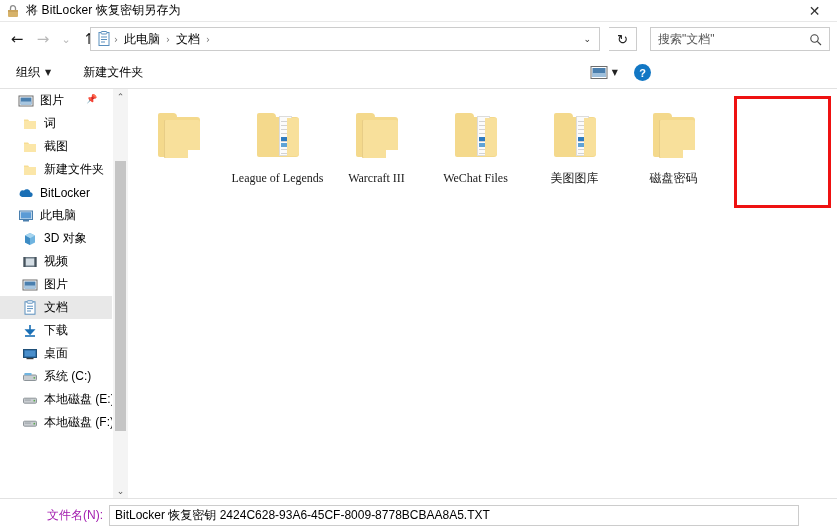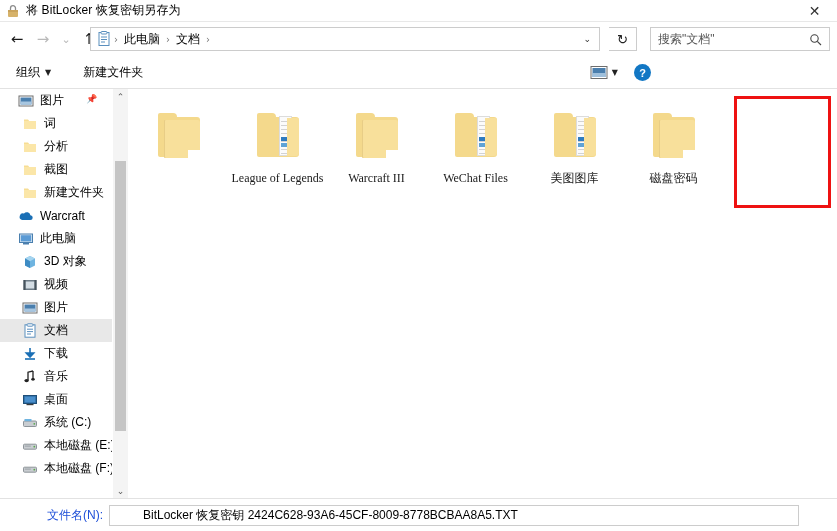--- a/index.html
+++ b/index.html
@@ -298,31 +298,30 @@
 
   
   .bottombar {
     position: absolute; left: 0; bottom: 0;
     width: 837px; height: 32px;
     background: #ffffff;
     border-top: 1px solid #e2e2e2;
     display: flex; align-items: center;
   }
   .fn-label {
-    font-size: 12px; color: #1d4ed8;
+    font-size: 12px; color: #a21caf;
     margin-left: 47px; white-space: nowrap;
   }
   .fn-field {
     margin-left: 6px;
     width: 690px; height: 21px;
     border: 1px solid #cccccc;
     background: #ffffff;
     display: flex; align-items: center;
     box-sizing: border-box;
-    padding-left: 28px;
   }
   .fn-value {
     font-size: 12px; color: #000; margin-left: 5px;
     white-space: nowrap;
   }
 </style>
 </head>
 <body>
 
 <div class="titlebar">
@@ -411,41 +410,34 @@
           <path d="M2 3.5h4l1.2 1.5H14V13H2z" fill="#f7dd93"></path>
           <path d="M2 5h12v8H2z" fill="#fbe6a8"></path>
         </svg></span>
       <span class="sb-label">词</span>
     </div>
     <div class="sb-item indent2">
       <span class="sb-ico"><svg width="16" height="16" viewBox="0 0 16 16">
           <path d="M2 3.5h4l1.2 1.5H14V13H2z" fill="#f7dd93"></path>
           <path d="M2 5h12v8H2z" fill="#fbe6a8"></path>
         </svg></span>
-      <span class="sb-label">分析</span>
+      <span class="sb-label">截图</span>
     </div>
     <div class="sb-item indent2">
       <span class="sb-ico"><svg width="16" height="16" viewBox="0 0 16 16">
           <path d="M2 3.5h4l1.2 1.5H14V13H2z" fill="#f7dd93"></path>
           <path d="M2 5h12v8H2z" fill="#fbe6a8"></path>
         </svg></span>
-      <span class="sb-label">截图</span>
-    </div>
-    <div class="sb-item indent2">
-      <span class="sb-ico"><svg width="16" height="16" viewBox="0 0 16 16">
-          <path d="M2 3.5h4l1.2 1.5H14V13H2z" fill="#f7dd93"></path>
-          <path d="M2 5h12v8H2z" fill="#fbe6a8"></path>
-        </svg></span>
       <span class="sb-label">新建文件夹</span>
     </div>
     <div class="sb-item">
       <span class="sb-ico"><svg width="16" height="16" viewBox="0 0 16 16">
           <path d="M4 12h8.2a2.4 2.4 0 0 0 .2-4.8A3.6 3.6 0 0 0 6 5.6 2.9 2.9 0 0 0 4 12z" fill="#1a6fb5"></path>
         </svg></span>
-      <span class="sb-label">Warcraft</span>
+      <span class="sb-label">BitLocker</span>
     </div>
     <div class="sb-item">
       <span class="sb-ico"><svg width="16" height="16" viewBox="0 0 16 16">
           <rect x="1.5" y="3" width="13" height="8.5" fill="#d8e6f2" stroke="#4a7fae" stroke-width="1"></rect>
           <rect x="2.8" y="4.2" width="10.4" height="6.2" fill="#5b9bd5"></rect>
           <rect x="5" y="12" width="6" height="1.5" fill="#4a7fae"></rect>
         </svg></span>
       <span class="sb-label">此电脑</span>
     </div>
     <div class="sb-item indent2">
@@ -482,29 +474,20 @@
           <line x1="5" y1="11" x2="9" y2="11" stroke="#5a8fbe"></line>
         </svg></span>
       <span class="sb-label">文档</span>
     </div>
     <div class="sb-item indent2">
       <span class="sb-ico"><svg width="16" height="16" viewBox="0 0 16 16">
           <path d="M8 2v6.5M8 11L4.3 7h7.4z" fill="#1a6fb5" stroke="#1a6fb5" stroke-width="1.6"></path>
           <rect x="3" y="12.2" width="10" height="1.6" fill="#1a6fb5"></rect>
         </svg></span>
       <span class="sb-label">下载</span>
-    </div>
-    <div class="sb-item indent2">
-      <span class="sb-ico"><svg width="16" height="16" viewBox="0 0 16 16">
-          <path d="M11 2v8.2" stroke="#222" stroke-width="1.3" fill="none"></path>
-          <path d="M11 2l-5 1.2v8" stroke="#222" stroke-width="1.3" fill="none"></path>
-          <ellipse cx="4.6" cy="11.6" rx="2.2" ry="1.7" fill="#222"></ellipse>
-          <ellipse cx="11" cy="10.3" rx="1.8" ry="1.4" fill="#222"></ellipse>
-        </svg></span>
-      <span class="sb-label">音乐</span>
     </div>
     <div class="sb-item indent2">
       <span class="sb-ico"><svg width="16" height="16" viewBox="0 0 16 16">
           <rect x="1.5" y="3.5" width="13" height="8" fill="#2f6ea5" stroke="#1f4f78" stroke-width="1"></rect>
           <rect x="2.8" y="4.7" width="10.4" height="5.6" fill="#4a8fcc"></rect>
           <rect x="4.5" y="12" width="7" height="1.2" fill="#3a3a3a"></rect>
         </svg></span>
       <span class="sb-label">桌面</span>
     </div>
     <div class="sb-item indent2">

